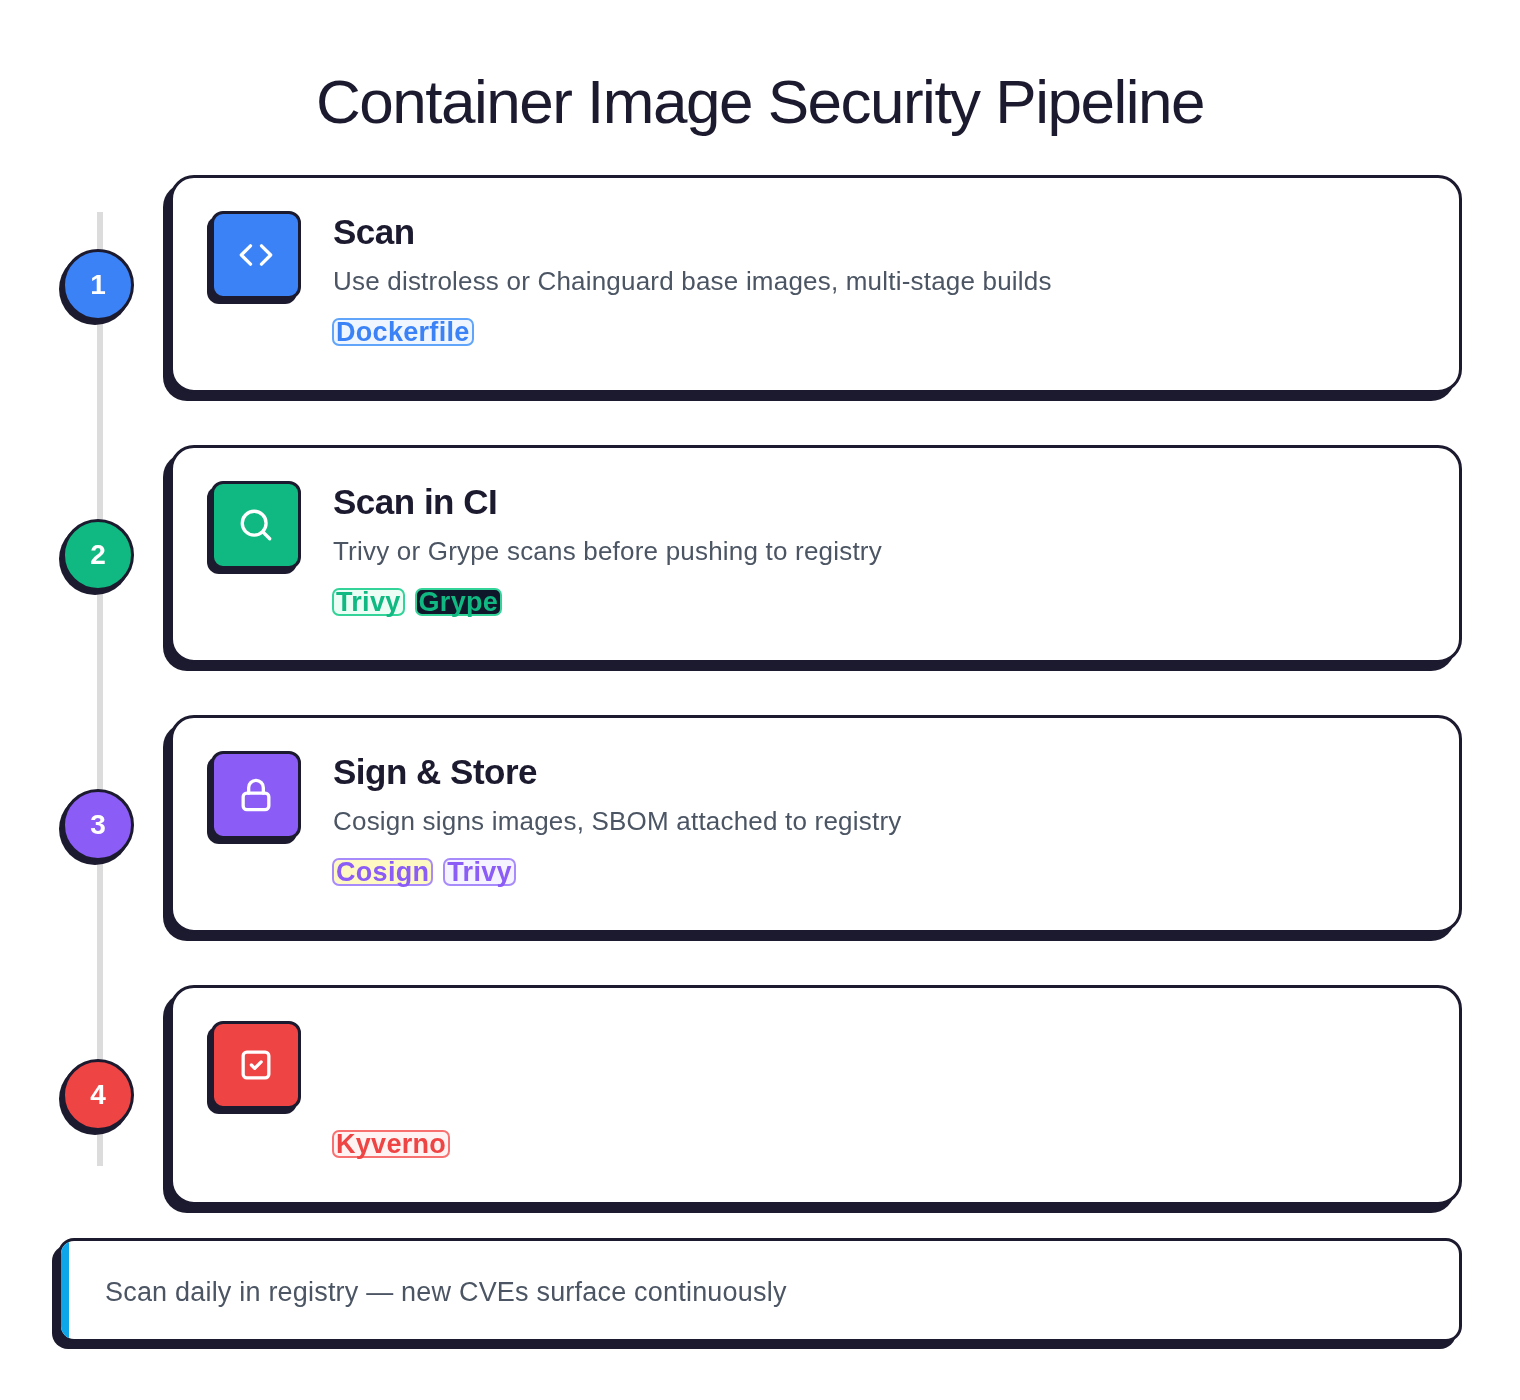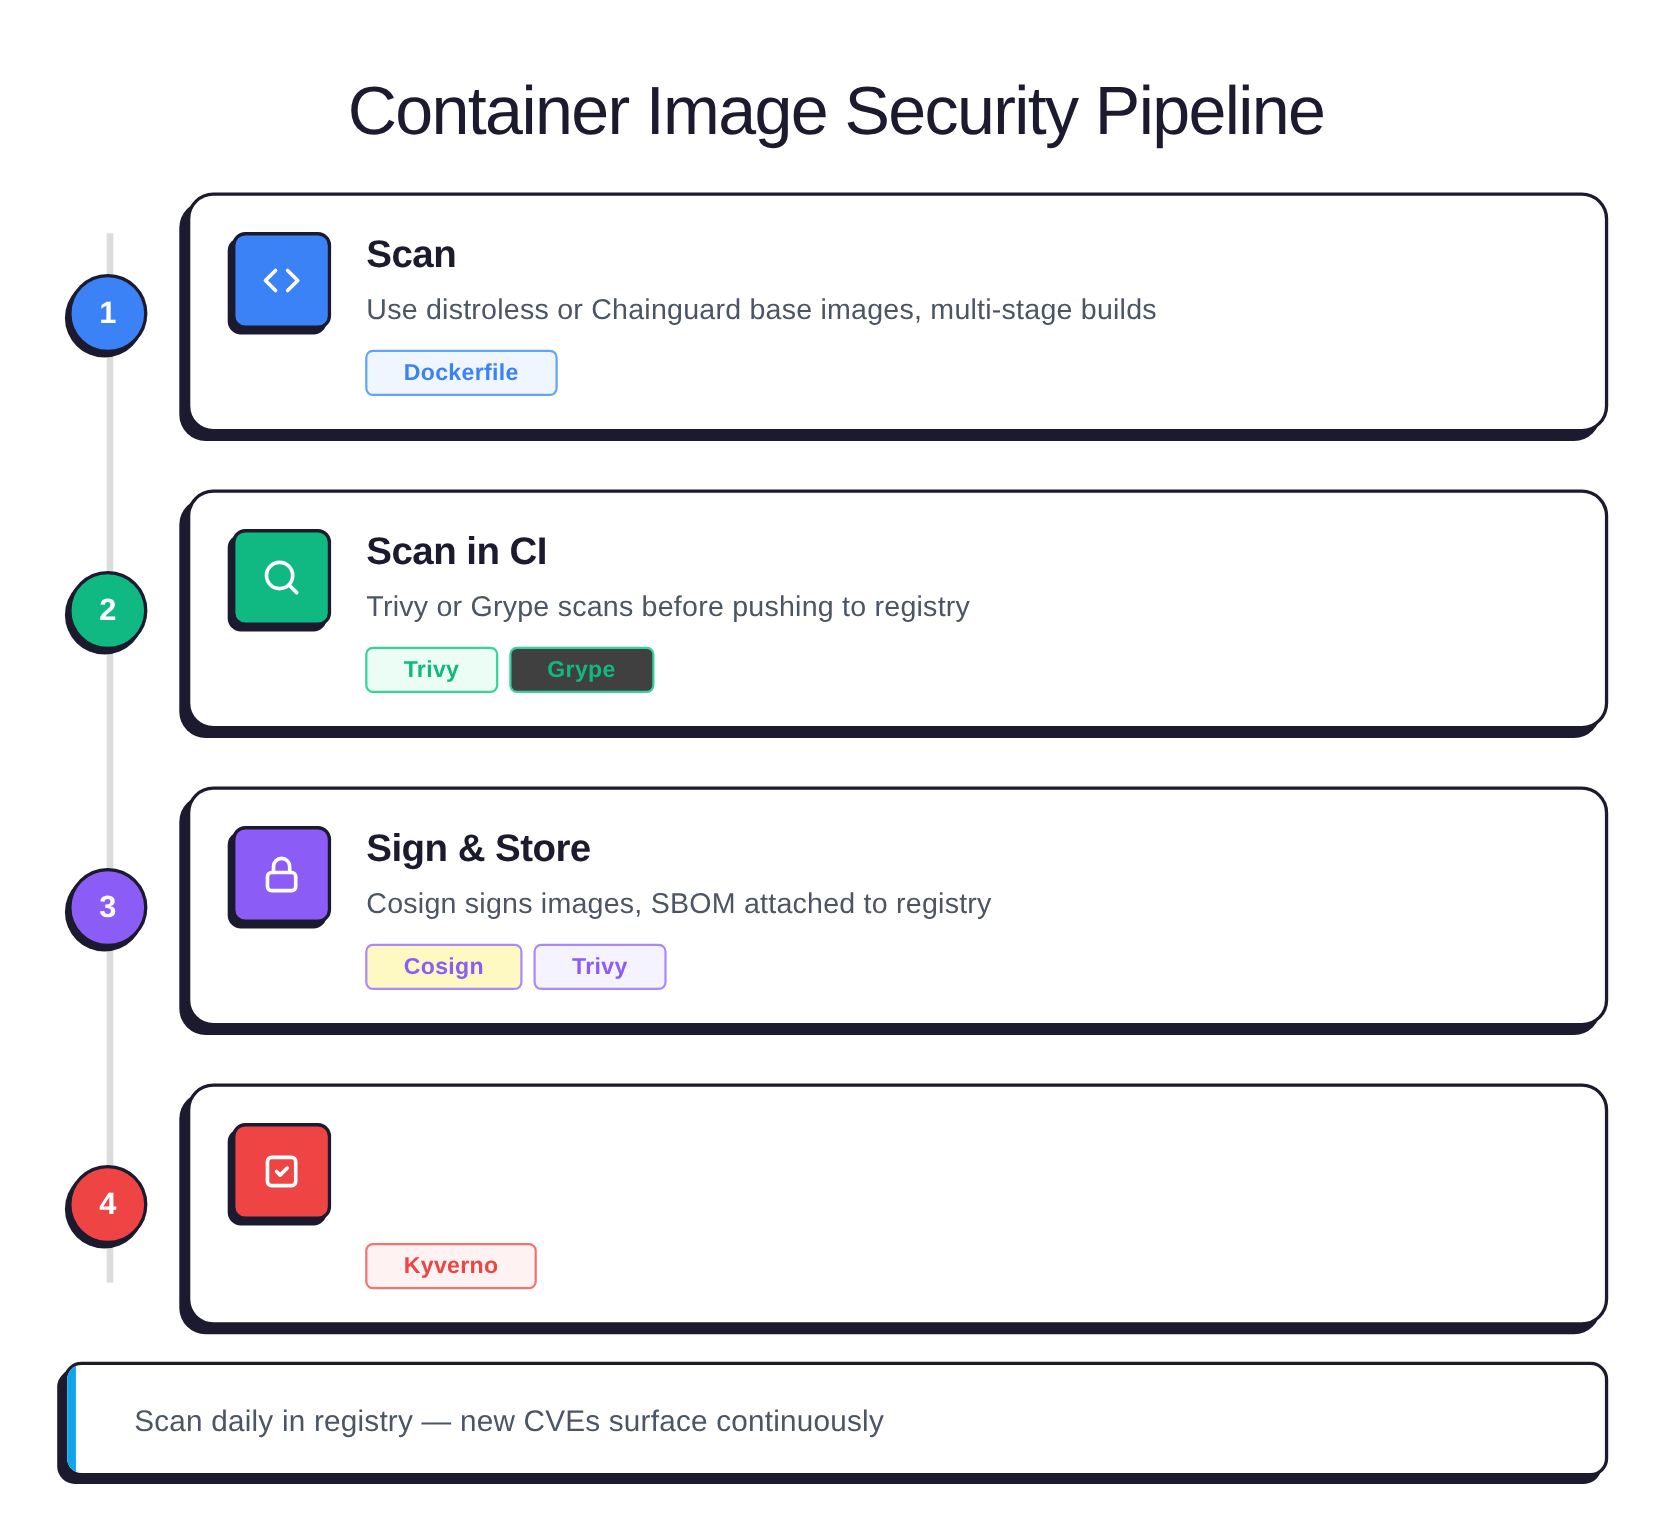--- a/index.html
+++ b/index.html
@@ -35,31 +35,31 @@
   }
   .icon-box svg { width: 44px; height: 44px; }
   .card-title {
     position: absolute; left: 160px; top: 34px; font-size: 35px; font-weight: 700; color: #1c1a2e; letter-spacing: -0.5px;
   }
   .card-desc {
     position: absolute; left: 160px; top: 88px; font-size: 26px; color: #4b5563; letter-spacing: 0.2px;
   }
   .tags { position: absolute; left: 159px; top: 140px; display: flex; gap: 10px; }
   .tag {
-    height: 42px; padding: 0 33px; border-radius: 7px; border: 2px solid;
-    font-size: 21px; font-weight: 700; display: flex; align-items: center; letter-spacing: 0.3px;
+    height: 28px; padding: 0 2px; border-radius: 7px; border: 2px solid;
+    font-size: 27px; font-weight: 700; display: flex; align-items: center; letter-spacing: 0.3px;
   }
 
   .note {
     position: absolute; left: 58px; top: 1238px; width: 1404px; height: 104px;
     background: #fff; border: 3px solid #1c1a2e; border-radius: 16px;
     box-shadow: -6px 7px 0 0 #1c1a2e; overflow: hidden;
   }
   .note-accent { position: absolute; left: 0; top: 0; width: 8px; height: 100%; background: #0ea5e9; }
-  .note-text { position: absolute; left: 44px; top: 36px; font-size: 27px; color: #4b5563; letter-spacing: 0.2px; margin-left: 17px; }
+  .note-text { position: absolute; left: 44px; top: 36px; font-size: 27px; color: #4b5563; letter-spacing: 0.2px; }
 </style>
 </head>
 <body>
 
 <h1 class="title">Container Image Security Pipeline</h1>
 
 <div class="timeline-line"></div>
 
 <div class="step-num" style="top:249px;background:#3b82f6">1</div>
 <div class="card" style="top:175px">
@@ -81,21 +81,21 @@
   <div class="icon-box" style="background:#10b981">
     <svg viewBox="0 0 24 24" fill="none" stroke="#fff" stroke-width="1.8" stroke-linecap="round">
       <circle cx="11" cy="11" r="6.5"></circle>
       <line x1="15.8" y1="15.8" x2="19.5" y2="19.5"></line>
     </svg>
   </div>
   <div class="card-title">Scan in CI</div>
   <div class="card-desc">Trivy or Grype scans before pushing to registry</div>
   <div class="tags">
     <span class="tag" style="background:#ecfdf5;border-color:#34d399;color:#10b981">Trivy</span>
-    <span class="tag" style="background:#404040;border-color:#34d399;color:#10b981">Grype</span>
+    <span class="tag" style="background:#0f172a;border-color:#34d399;color:#10b981">Grype</span>
   </div>
 </div>
 
 <div class="step-num" style="top:789px;background:#8b5cf6">3</div>
 <div class="card" style="top:715px">
   <div class="icon-box" style="background:#8b5cf6">
     <svg viewBox="0 0 24 24" fill="none" stroke="#fff" stroke-width="1.8" stroke-linecap="round" stroke-linejoin="round">
       <rect x="5" y="11" width="14" height="9" rx="2"></rect>
       <path d="M8 11V8a4 4 0 0 1 8 0v3"></path>
     </svg>

